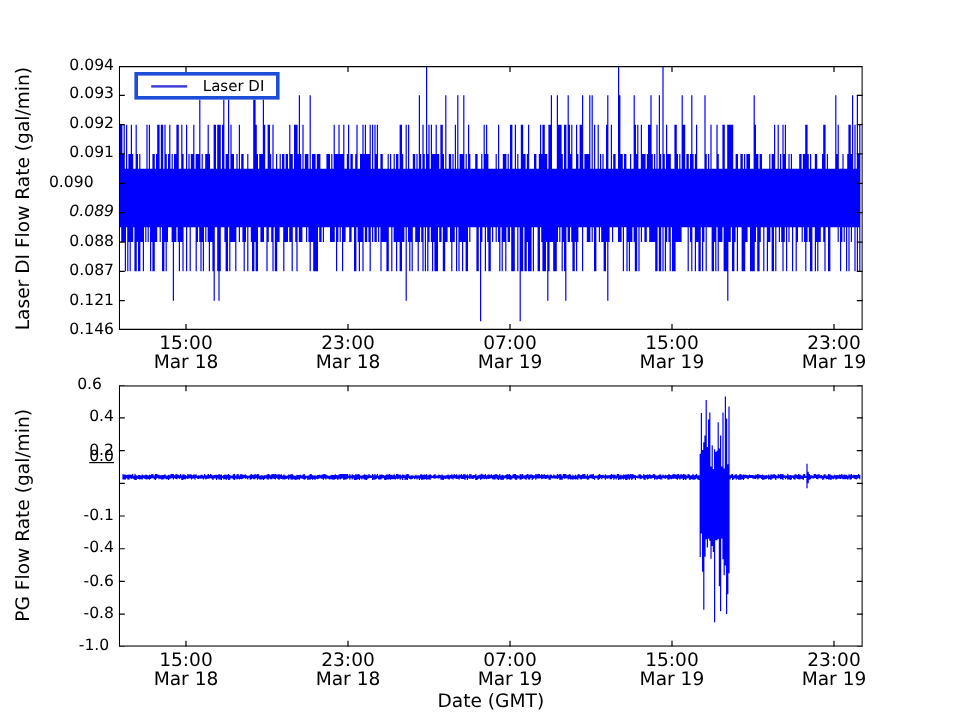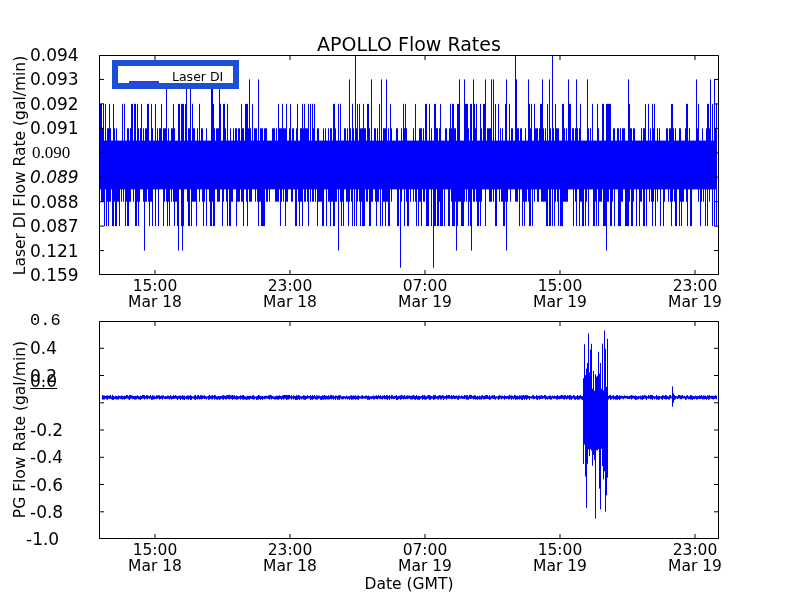--- a/index.html
+++ b/index.html
@@ -4,38 +4,37 @@
 <style>
   html,body{margin:0;padding:0;background:#fff;}
   .fig{position:relative;width:800px;height:600px;background:#fff;
        font-family:"DejaVu Sans","Liberation Sans",sans-serif;color:#000;overflow:hidden;}
   .title{position:absolute;left:99px;top:34px;width:620px;text-align:center;
          font-size:19px;line-height:21px;}
   .plot{position:absolute;left:99px;background:#fff;}
   .plot svg{position:absolute;left:0;top:0;display:block;}
   #plot-top{top:55px;width:620px;height:220px;}
   #plot-bottom{top:321px;width:620px;height:218px;}
-  .legend{position:absolute;left:13px;top:5px;height:17px;border:6px solid #1d4ed8;
-          background:#fff;display:flex;align-items:flex-end;padding:0 10px 0 11px;z-index:2;}
+  .legend{position:absolute;left:13px;top:5px;height:17px;border:3px solid #1d4ed8;
+          background:#fff;display:flex;align-items:center;padding:0 10px 0 11px;z-index:2;}
   .legend .sample{width:30px;height:2px;margin-right:13px;flex:0 0 auto;}
   .legend .lab{font-size:12.5px;line-height:13px;white-space:nowrap;}
   .ylabel{position:absolute;left:-110px;width:260px;height:17px;text-align:center;
           font-size:15.5px;line-height:17px;transform:rotate(-90deg);}
   #ylabel-top{top:157px;}
   #ylabel-bottom{top:421px;}
   .xlabel{position:absolute;left:99px;top:576px;width:620px;text-align:center;
           font-size:15.5px;line-height:17px;}
   .xtick{position:absolute;width:84px;text-align:center;font-size:15.5px;line-height:16px;}
-  .ytick{position:absolute;left:30px;width:65px;text-align:left;font-size:17px;line-height:16px;}
+  .ytick{position:absolute;left:30px;width:65px;text-align:right;font-size:13px;line-height:16px;}
 </style>
 </head>
 <body>
 
 <div class="fig">
-  <div class="title">APOLLO Flow Rates</div>
 
   <div class="ylabel" id="ylabel-top">Laser DI Flow Rate (gal/min)</div>
   <div class="ylabel" id="ylabel-bottom">PG Flow Rate (gal/min)</div>
 
   <div class="plot" id="plot-top">
     <svg id="svg-top" width="620" height="220">
         <path d="M1.5 48.9L1.5 134.4M2.5 48.9L2.5 146.7M3.5 73.3L3.5 146.7M4.5 48.9L4.5 146.7M5.5 85.6L5.5 171.1M6.5 48.9L6.5 134.4M7.5 85.6L7.5 171.1M8.5 73.3L8.5 146.7M9.5 73.3L9.5 171.1M10.5 48.9L10.5 146.7M11.5 73.3L11.5 146.7M12.5 85.6L12.5 134.4M13.5 85.6L13.5 171.1M14.5 48.9L14.5 171.1M15.5 73.3L15.5 146.7M16.5 85.6L16.5 171.1M17.5 73.3L17.5 171.1M18.5 85.6L18.5 146.7M19.5 85.6L19.5 146.7M20.5 85.6L20.5 171.1M21.5 85.6L21.5 134.4M22.5 85.6L22.5 146.7M23.5 48.9L23.5 134.4M24.5 85.6L24.5 146.7M25.5 48.9L25.5 134.4M26.5 85.6L26.5 171.1M27.5 85.6L27.5 146.7M28.5 73.3L28.5 171.1M29.5 73.3L29.5 171.1M30.5 85.6L30.5 146.7M31.5 73.3L31.5 146.7M32.5 48.9L32.5 134.4M33.5 48.9L33.5 134.4M34.5 85.6L34.5 146.7M35.5 48.9L35.5 134.4M36.5 48.9L36.5 171.1M37.5 85.6L37.5 171.1M38.5 48.9L38.5 146.7M39.5 73.3L39.5 171.1M40.5 85.6L40.5 146.7M41.5 73.3L41.5 134.4M42.5 48.9L42.5 134.4M43.5 85.6L43.5 134.4M44.5 73.3L44.5 146.7M45.5 85.6L45.5 195.6M46.5 73.3L46.5 146.7M47.5 73.3L47.5 146.7M48.5 48.9L48.5 134.4M49.5 48.9L49.5 146.7M50.5 85.6L50.5 171.1M51.5 85.6L51.5 146.7M52.5 48.9L52.5 146.7M53.5 73.3L53.5 171.1M54.5 85.6L54.5 134.4M55.5 85.6L55.5 134.4M56.5 48.9L56.5 171.1M57.5 85.6L57.5 134.4M58.5 73.3L58.5 134.4M59.5 85.6L59.5 171.1M60.5 73.3L60.5 134.4M61.5 73.3L61.5 134.4M62.5 48.9L62.5 134.4M63.5 85.6L63.5 134.4M64.5 73.3L64.5 171.1M65.5 73.3L65.5 146.7M66.5 73.3L66.5 134.4M67.5 24.4L67.5 146.7M68.5 85.6L68.5 171.1M69.5 73.3L69.5 146.7M70.5 85.6L70.5 171.1M71.5 85.6L71.5 134.4M72.5 73.3L72.5 146.7M73.5 73.3L73.5 134.4M74.5 48.9L74.5 146.7M75.5 73.3L75.5 171.1M76.5 85.6L76.5 146.7M77.5 85.6L77.5 146.7M78.5 85.6L78.5 171.1M79.5 48.9L79.5 195.6M80.5 48.9L80.5 134.4M81.5 85.6L81.5 134.4M82.5 48.9L82.5 171.1M83.5 48.9L83.5 195.6M84.5 48.9L84.5 171.1M85.5 85.6L85.5 134.4M86.5 48.9L86.5 134.4M87.5 24.4L87.5 134.4M88.5 85.6L88.5 146.7M89.5 73.3L89.5 171.1M90.5 73.3L90.5 171.1M91.5 24.4L91.5 134.4M92.5 85.6L92.5 171.1M93.5 48.9L93.5 146.7M94.5 73.3L94.5 146.7M95.5 73.3L95.5 146.7M96.5 85.6L96.5 146.7M97.5 85.6L97.5 171.1M98.5 73.3L98.5 134.4M99.5 85.6L99.5 134.4M100.5 48.9L100.5 146.7M101.5 85.6L101.5 134.4M102.5 73.3L102.5 134.4M103.5 73.3L103.5 146.7M104.5 85.6L104.5 171.1M105.5 85.6L105.5 146.7M106.5 85.6L106.5 134.4M107.5 73.3L107.5 171.1M108.5 85.6L108.5 134.4M109.5 85.6L109.5 134.4M110.5 85.6L110.5 146.7M111.5 85.6L111.5 171.1M112.5 24.4L112.5 171.1M113.5 24.4L113.5 146.7M114.5 48.9L114.5 171.1M115.5 73.3L115.5 171.1M116.5 85.6L116.5 134.4M117.5 73.3L117.5 134.4M118.5 73.3L118.5 146.7M119.5 73.3L119.5 146.7M120.5 24.4L120.5 146.7M121.5 48.9L121.5 134.4M122.5 85.6L122.5 134.4M123.5 85.6L123.5 171.1M124.5 48.9L124.5 146.7M125.5 48.9L125.5 134.4M126.5 73.3L126.5 134.4M127.5 85.6L127.5 146.7M128.5 48.9L128.5 171.1M129.5 85.6L129.5 134.4M130.5 85.6L130.5 171.1M131.5 73.3L131.5 171.1M132.5 85.6L132.5 146.7M133.5 85.6L133.5 146.7M134.5 73.3L134.5 134.4M135.5 85.6L135.5 134.4M136.5 73.3L136.5 134.4M137.5 73.3L137.5 171.1M138.5 85.6L138.5 146.7M139.5 73.3L139.5 146.7M140.5 73.3L140.5 146.7M141.5 85.6L141.5 134.4M142.5 48.9L142.5 146.7M143.5 73.3L143.5 146.7M144.5 73.3L144.5 171.1M145.5 85.6L145.5 134.4M146.5 48.9L146.5 134.4M147.5 48.9L147.5 146.7M148.5 48.9L148.5 171.1M149.5 73.3L149.5 134.4M150.5 24.4L150.5 146.7M151.5 73.3L151.5 146.7M152.5 85.6L152.5 146.7M153.5 48.9L153.5 134.4M154.5 85.6L154.5 134.4M155.5 73.3L155.5 134.4M156.5 73.3L156.5 146.7M157.5 73.3L157.5 134.4M158.5 85.6L158.5 146.7M159.5 24.4L159.5 171.1M160.5 85.6L160.5 146.7M161.5 73.3L161.5 146.7M162.5 73.3L162.5 171.1M163.5 73.3L163.5 171.1M164.5 85.6L164.5 171.1M165.5 73.3L165.5 171.1M166.5 73.3L166.5 134.4M167.5 73.3L167.5 146.7M168.5 85.6L168.5 146.7M169.5 85.6L169.5 134.4M170.5 85.6L170.5 146.7M171.5 85.6L171.5 134.4M172.5 85.6L172.5 134.4M173.5 73.3L173.5 134.4M174.5 73.3L174.5 134.4M175.5 73.3L175.5 134.4M176.5 85.6L176.5 146.7M177.5 73.3L177.5 146.7M178.5 85.6L178.5 146.7M179.5 48.9L179.5 146.7M180.5 73.3L180.5 134.4M181.5 73.3L181.5 171.1M182.5 73.3L182.5 146.7M183.5 48.9L183.5 134.4M184.5 73.3L184.5 146.7M185.5 73.3L185.5 134.4M186.5 73.3L186.5 171.1M187.5 48.9L187.5 146.7M188.5 85.6L188.5 146.7M189.5 85.6L189.5 134.4M190.5 73.3L190.5 134.4M191.5 48.9L191.5 134.4M192.5 85.6L192.5 146.7M193.5 73.3L193.5 146.7M194.5 73.3L194.5 134.4M195.5 85.6L195.5 134.4M196.5 85.6L196.5 171.1M197.5 73.3L197.5 171.1M198.5 48.9L198.5 134.4M199.5 85.6L199.5 146.7M200.5 85.6L200.5 171.1M201.5 73.3L201.5 146.7M202.5 73.3L202.5 146.7M203.5 48.9L203.5 171.1M204.5 73.3L204.5 134.4M205.5 48.9L205.5 146.7M206.5 73.3L206.5 146.7M207.5 73.3L207.5 134.4M208.5 73.3L208.5 146.7M209.5 48.9L209.5 171.1M210.5 85.6L210.5 134.4M211.5 48.9L211.5 146.7M212.5 85.6L212.5 134.4M213.5 48.9L213.5 146.7M214.5 73.3L214.5 146.7M215.5 48.9L215.5 134.4M216.5 85.6L216.5 146.7M217.5 85.6L217.5 134.4M218.5 73.3L218.5 171.1M219.5 73.3L219.5 146.7M220.5 85.6L220.5 146.7M221.5 85.6L221.5 146.7M222.5 85.6L222.5 146.7M223.5 85.6L223.5 171.1M224.5 73.3L224.5 171.1M225.5 85.6L225.5 134.4M226.5 73.3L226.5 134.4M227.5 85.6L227.5 171.1M228.5 85.6L228.5 134.4M229.5 73.3L229.5 146.7M230.5 85.6L230.5 146.7M231.5 73.3L231.5 171.1M232.5 73.3L232.5 146.7M233.5 85.6L233.5 146.7M234.5 48.9L234.5 171.1M235.5 48.9L235.5 171.1M236.5 73.3L236.5 146.7M237.5 85.6L237.5 146.7M238.5 85.6L238.5 134.4M239.5 48.9L239.5 195.6M240.5 85.6L240.5 134.4M241.5 48.9L241.5 146.7M242.5 85.6L242.5 171.1M243.5 85.6L243.5 146.7M244.5 85.6L244.5 171.1M245.5 73.3L245.5 134.4M246.5 73.3L246.5 134.4M247.5 85.6L247.5 146.7M248.5 73.3L248.5 146.7M249.5 85.6L249.5 171.1M250.5 24.4L250.5 146.7M251.5 73.3L251.5 134.4M252.5 85.6L252.5 146.7M253.5 48.9L253.5 171.1M254.5 73.3L254.5 134.4M255.5 85.6L255.5 171.1M256.5 0.0L256.5 134.4M257.5 73.3L257.5 171.1M258.5 48.9L258.5 146.7M259.5 85.6L259.5 134.4M260.5 48.9L260.5 146.7M261.5 73.3L261.5 171.1M262.5 73.3L262.5 146.7M263.5 73.3L263.5 171.1M264.5 48.9L264.5 171.1M265.5 73.3L265.5 171.1M266.5 73.3L266.5 134.4M267.5 85.6L267.5 146.7M268.5 48.9L268.5 146.7M269.5 48.9L269.5 134.4M270.5 73.3L270.5 171.1M271.5 85.6L271.5 171.1M272.5 24.4L272.5 146.7M273.5 85.6L273.5 146.7M274.5 85.6L274.5 134.4M275.5 73.3L275.5 134.4M276.5 73.3L276.5 146.7M277.5 85.6L277.5 171.1M278.5 73.3L278.5 146.7M279.5 85.6L279.5 146.7M280.5 48.9L280.5 134.4M281.5 85.6L281.5 171.1M282.5 24.4L282.5 134.4M283.5 85.6L283.5 171.1M284.5 73.3L284.5 146.7M285.5 73.3L285.5 146.7M286.5 73.3L286.5 171.1M287.5 24.4L287.5 146.7M288.5 85.6L288.5 146.7M289.5 73.3L289.5 171.1M290.5 85.6L290.5 171.1M291.5 48.9L291.5 134.4M292.5 73.3L292.5 146.7M293.5 85.6L293.5 134.4M294.5 85.6L294.5 134.4M295.5 85.6L295.5 134.4M296.5 85.6L296.5 134.4M297.5 73.3L297.5 134.4M298.5 73.3L298.5 171.1M299.5 85.6L299.5 171.1M300.5 85.6L300.5 134.4M301.5 85.6L301.5 212.7M302.5 73.3L302.5 146.7M303.5 85.6L303.5 134.4M304.5 48.9L304.5 134.4M305.5 73.3L305.5 171.1M306.5 48.9L306.5 134.4M307.5 73.3L307.5 146.7M308.5 85.6L308.5 171.1M309.5 85.6L309.5 171.1M310.5 85.6L310.5 134.4M311.5 85.6L311.5 146.7M312.5 85.6L312.5 134.4M313.5 85.6L313.5 134.4M314.5 73.3L314.5 146.7M315.5 85.6L315.5 134.4M316.5 48.9L316.5 146.7M317.5 85.6L317.5 171.1M318.5 85.6L318.5 134.4M319.5 85.6L319.5 171.1M320.5 73.3L320.5 146.7M321.5 73.3L321.5 146.7M322.5 73.3L322.5 171.1M323.5 85.6L323.5 134.4M324.5 73.3L324.5 146.7M325.5 85.6L325.5 146.7M326.5 48.9L326.5 134.4M327.5 48.9L327.5 171.1M328.5 85.6L328.5 171.1M329.5 85.6L329.5 171.1M330.5 48.9L330.5 134.4M331.5 85.6L331.5 134.4M332.5 73.3L332.5 171.1M333.5 85.6L333.5 134.4M334.5 85.6L334.5 212.7M335.5 48.9L335.5 171.1M336.5 48.9L336.5 171.1M337.5 73.3L337.5 134.4M338.5 73.3L338.5 171.1M339.5 85.6L339.5 171.1M340.5 73.3L340.5 146.7M341.5 48.9L341.5 171.1M342.5 85.6L342.5 171.1M343.5 85.6L343.5 171.1M344.5 85.6L344.5 134.4M345.5 85.6L345.5 171.1M346.5 73.3L346.5 134.4M347.5 73.3L347.5 134.4M348.5 85.6L348.5 134.4M349.5 85.6L349.5 171.1M350.5 73.3L350.5 171.1M351.5 48.9L351.5 134.4M352.5 73.3L352.5 146.7M353.5 48.9L353.5 171.1M354.5 48.9L354.5 171.1M355.5 73.3L355.5 171.1M356.5 73.3L356.5 146.7M357.5 85.6L357.5 195.6M358.5 48.9L358.5 171.1M359.5 48.9L359.5 146.7M360.5 24.4L360.5 146.7M361.5 85.6L361.5 146.7M362.5 85.6L362.5 171.1M363.5 85.6L363.5 171.1M364.5 85.6L364.5 171.1M365.5 24.4L365.5 146.7M366.5 48.9L366.5 134.4M367.5 48.9L367.5 146.7M368.5 48.9L368.5 134.4M369.5 73.3L369.5 171.1M370.5 85.6L370.5 146.7M371.5 48.9L371.5 171.1M372.5 48.9L372.5 195.6M373.5 85.6L373.5 134.4M374.5 24.4L374.5 146.7M375.5 48.9L375.5 146.7M376.5 73.3L376.5 134.4M377.5 48.9L377.5 146.7M378.5 85.6L378.5 171.1M379.5 85.6L379.5 171.1M380.5 85.6L380.5 146.7M381.5 48.9L381.5 171.1M382.5 73.3L382.5 146.7M383.5 85.6L383.5 134.4M384.5 48.9L384.5 134.4M385.5 48.9L385.5 134.4M386.5 24.4L386.5 171.1M387.5 85.6L387.5 134.4M388.5 73.3L388.5 134.4M389.5 73.3L389.5 134.4M390.5 73.3L390.5 146.7M391.5 73.3L391.5 146.7M392.5 24.4L392.5 146.7M393.5 85.6L393.5 134.4M394.5 24.4L394.5 146.7M395.5 85.6L395.5 134.4M396.5 48.9L396.5 171.1M397.5 85.6L397.5 171.1M398.5 85.6L398.5 134.4M399.5 48.9L399.5 134.4M400.5 85.6L400.5 146.7M401.5 73.3L401.5 134.4M402.5 85.6L402.5 146.7M403.5 73.3L403.5 146.7M404.5 85.6L404.5 171.1M405.5 85.6L405.5 171.1M406.5 48.9L406.5 146.7M407.5 24.4L407.5 195.6M408.5 85.6L408.5 146.7M409.5 85.6L409.5 134.4M410.5 48.9L410.5 134.4M411.5 85.6L411.5 146.7M412.5 73.3L412.5 134.4M413.5 73.3L413.5 134.4M414.5 85.6L414.5 134.4M415.5 85.6L415.5 134.4M416.5 0.0L416.5 146.7M417.5 24.4L417.5 146.7M418.5 73.3L418.5 146.7M419.5 73.3L419.5 134.4M420.5 85.6L420.5 171.1M421.5 73.3L421.5 134.4M422.5 73.3L422.5 134.4M423.5 85.6L423.5 171.1M424.5 85.6L424.5 146.7M425.5 85.6L425.5 171.1M426.5 73.3L426.5 146.7M427.5 85.6L427.5 146.7M428.5 85.6L428.5 134.4M429.5 24.4L429.5 146.7M430.5 48.9L430.5 171.1M431.5 73.3L431.5 171.1M432.5 48.9L432.5 134.4M433.5 85.6L433.5 171.1M434.5 85.6L434.5 134.4M435.5 48.9L435.5 146.7M436.5 73.3L436.5 134.4M437.5 73.3L437.5 134.4M438.5 73.3L438.5 146.7M439.5 85.6L439.5 146.7M440.5 73.3L440.5 134.4M441.5 48.9L441.5 134.4M442.5 48.9L442.5 146.7M443.5 24.4L443.5 146.7M444.5 73.3L444.5 146.7M445.5 85.6L445.5 146.7M446.5 73.3L446.5 146.7M447.5 85.6L447.5 171.1M448.5 48.9L448.5 171.1M449.5 85.6L449.5 134.4M450.5 24.4L450.5 171.1M451.5 73.3L451.5 171.1M452.5 85.6L452.5 134.4M453.5 0.0L453.5 171.1M454.5 73.3L454.5 134.4M455.5 85.6L455.5 171.1M456.5 48.9L456.5 146.7M457.5 73.3L457.5 134.4M458.5 73.3L458.5 146.7M459.5 73.3L459.5 171.1M460.5 85.6L460.5 134.4M461.5 85.6L461.5 171.1M462.5 85.6L462.5 171.1M463.5 48.9L463.5 171.1M464.5 48.9L464.5 146.7M465.5 73.3L465.5 146.7M466.5 85.6L466.5 146.7M467.5 73.3L467.5 146.7M468.5 85.6L468.5 146.7M469.5 24.4L469.5 134.4M470.5 48.9L470.5 134.4M471.5 48.9L471.5 134.4M472.5 85.6L472.5 134.4M473.5 73.3L473.5 134.4M474.5 73.3L474.5 171.1M475.5 85.6L475.5 134.4M476.5 73.3L476.5 146.7M477.5 24.4L477.5 171.1M478.5 73.3L478.5 134.4M479.5 85.6L479.5 134.4M480.5 73.3L480.5 171.1M481.5 48.9L481.5 146.7M482.5 85.6L482.5 146.7M483.5 85.6L483.5 171.1M484.5 85.6L484.5 171.1M485.5 85.6L485.5 134.4M486.5 85.6L486.5 171.1M487.5 85.6L487.5 146.7M488.5 24.4L488.5 134.4M489.5 73.3L489.5 171.1M490.5 85.6L490.5 134.4M491.5 73.3L491.5 134.4M492.5 85.6L492.5 134.4M493.5 48.9L493.5 134.4M494.5 85.6L494.5 171.1M495.5 85.6L495.5 171.1M496.5 85.6L496.5 146.7M497.5 85.6L497.5 171.1M498.5 48.9L498.5 134.4M499.5 73.3L499.5 171.1M500.5 85.6L500.5 146.7M501.5 85.6L501.5 146.7M502.5 85.6L502.5 146.7M503.5 48.9L503.5 134.4M504.5 48.9L504.5 171.1M505.5 85.6L505.5 171.1M506.5 85.6L506.5 171.1M507.5 48.9L507.5 195.6M508.5 48.9L508.5 146.7M509.5 48.9L509.5 146.7M510.5 48.9L510.5 134.4M511.5 48.9L511.5 171.1M512.5 85.6L512.5 171.1M513.5 85.6L513.5 146.7M514.5 73.3L514.5 134.4M515.5 73.3L515.5 171.1M516.5 85.6L516.5 134.4M517.5 85.6L517.5 134.4M518.5 73.3L518.5 134.4M519.5 73.3L519.5 171.1M520.5 85.6L520.5 171.1M521.5 73.3L521.5 171.1M522.5 85.6L522.5 146.7M523.5 73.3L523.5 146.7M524.5 73.3L524.5 134.4M525.5 73.3L525.5 134.4M526.5 85.6L526.5 171.1M527.5 85.6L527.5 171.1M528.5 85.6L528.5 171.1M529.5 24.4L529.5 171.1M530.5 48.9L530.5 146.7M531.5 73.3L531.5 134.4M532.5 73.3L532.5 171.1M533.5 85.6L533.5 171.1M534.5 73.3L534.5 146.7M535.5 73.3L535.5 134.4M536.5 85.6L536.5 134.4M537.5 85.6L537.5 171.1M538.5 85.6L538.5 134.4M539.5 85.6L539.5 134.4M540.5 85.6L540.5 171.1M541.5 85.6L541.5 146.7M542.5 73.3L542.5 146.7M543.5 85.6L543.5 134.4M544.5 73.3L544.5 171.1M545.5 73.3L545.5 171.1M546.5 48.9L546.5 134.4M547.5 85.6L547.5 171.1M548.5 85.6L548.5 134.4M549.5 48.9L549.5 134.4M550.5 85.6L550.5 146.7M551.5 73.3L551.5 134.4M552.5 85.6L552.5 146.7M553.5 48.9L553.5 171.1M554.5 73.3L554.5 146.7M555.5 48.9L555.5 134.4M556.5 85.6L556.5 171.1M557.5 85.6L557.5 134.4M558.5 73.3L558.5 146.7M559.5 85.6L559.5 134.4M560.5 73.3L560.5 134.4M561.5 85.6L561.5 171.1M562.5 85.6L562.5 134.4M563.5 85.6L563.5 134.4M564.5 85.6L564.5 171.1M565.5 85.6L565.5 146.7M566.5 85.6L566.5 134.4M567.5 73.3L567.5 134.4M568.5 73.3L568.5 134.4M569.5 85.6L569.5 146.7M570.5 73.3L570.5 134.4M571.5 73.3L571.5 146.7M572.5 48.9L572.5 171.1M573.5 48.9L573.5 146.7M574.5 73.3L574.5 134.4M575.5 85.6L575.5 146.7M576.5 73.3L576.5 171.1M577.5 85.6L577.5 171.1M578.5 85.6L578.5 134.4M579.5 85.6L579.5 134.4M580.5 73.3L580.5 171.1M581.5 73.3L581.5 146.7M582.5 85.6L582.5 171.1M583.5 85.6L583.5 146.7M584.5 85.6L584.5 146.7M585.5 85.6L585.5 134.4M586.5 73.3L586.5 134.4M587.5 48.9L587.5 146.7M588.5 48.9L588.5 171.1M589.5 85.6L589.5 134.4M590.5 73.3L590.5 134.4M591.5 85.6L591.5 171.1M592.5 85.6L592.5 171.1M593.5 85.6L593.5 134.4M594.5 85.6L594.5 134.4M595.5 85.6L595.5 134.4M596.5 85.6L596.5 134.4M597.5 24.4L597.5 134.4M598.5 73.3L598.5 134.4M599.5 48.9L599.5 146.7M600.5 85.6L600.5 134.4M601.5 85.6L601.5 171.1M602.5 85.6L602.5 146.7M603.5 73.3L603.5 134.4M604.5 85.6L604.5 146.7M605.5 85.6L605.5 134.4M606.5 85.6L606.5 171.1M607.5 73.3L607.5 134.4M608.5 48.9L608.5 171.1M609.5 48.9L609.5 134.4M610.5 73.3L610.5 146.7M611.5 24.4L611.5 134.4M612.5 85.6L612.5 134.4M613.5 48.9L613.5 171.1M614.5 85.6L614.5 134.4M615.5 24.4L615.5 171.1M616.5 73.3L616.5 134.4M617.5 48.9L617.5 171.1" stroke="#0000ff" stroke-width="1" fill="none"></path>
         <path d="M0.5 0.5H619.5V219.5H0.5Z" stroke="#000000" stroke-width="1" fill="none"></path>
         <path d="M56.0 0V5M56.0 220V215M191.0 0V5M191.0 220V215M326.0 0V5M326.0 220V215M461.0 0V5M461.0 220V215M596.0 0V5M596.0 220V215M0 0.0H5M620 0.0H615M0 24.4H5M620 24.4H615M0 48.9H5M620 48.9H615M0 73.3H5M620 73.3H615M0 97.8H5M620 97.8H615M0 122.2H5M620 122.2H615M0 146.7H5M620 146.7H615M0 171.1H5M620 171.1H615M0 195.6H5M620 195.6H615M0 220.0H5M620 220.0H615" stroke="#000000" stroke-width="1" fill="none"></path>
       </svg>
@@ -51,31 +50,31 @@
         <path d="M0.5 0.5H619.5V217.5H0.5Z" stroke="#000000" stroke-width="1" fill="none"></path>
         <path d="M56.0 0V5M56.0 218V213M191.0 0V5M191.0 218V213M326.0 0V5M326.0 218V213M461.0 0V5M461.0 218V213M596.0 0V5M596.0 218V213M0 0.0H5M620 0.0H615M0 27.3H5M620 27.3H615M0 54.5H5M620 54.5H615M0 81.8H5M620 81.8H615M0 109.0H5M620 109.0H615M0 136.3H5M620 136.3H615M0 163.5H5M620 163.5H615M0 190.8H5M620 190.8H615M0 218.0H5M620 218.0H615" stroke="#000000" stroke-width="1" fill="none"></path>
       </svg>
   </div>
 
   <div class="xlabel">Date (GMT)</div>
 <div class="ytick" style="left: 30px; top: 47px; width: 65px;">0.094</div>
     <div class="ytick" style="left: 30px; top: 71.4444px; width: 65px;">0.093</div>
     <div class="ytick" style="left: 30px; top: 95.8889px; width: 65px;">0.092</div>
     <div class="ytick" style="left: 30px; top: 120.333px; width: 65px;">0.091</div>
-    <div class="ytick" style="left: 32px; top: 144.778px; width: 65px; font-family: Liberation Serif, serif;">0.090</div>
+    <div class="ytick" style="left: 13px; top: 144.778px; width: 65px;">0.090</div>
     <div class="ytick" style="left: 30px; top: 169.222px; width: 65px; font-style: italic;">0.089</div>
     <div class="ytick" style="left: 30px; top: 193.667px; width: 65px;">0.088</div>
     <div class="ytick" style="left: 30px; top: 218.111px; width: 65px;">0.087</div>
     <div class="ytick" style="left: 30px; top: 242.556px; width: 65px;">0.121</div>
-    <div class="ytick" style="left: 30px; top: 267px; width: 65px;">0.159</div>
-    <div class="ytick" style="left: 30px; top: 313px; width: 65px; font-family: Liberation Mono, monospace;">0.6</div>
+    <div class="ytick" style="left: 30px; top: 267px; width: 65px;">0.146</div>
+    <div class="ytick" style="left: 20px; top: 313px; width: 65px;">0.6</div>
     <div class="ytick" style="left: 30px; top: 340.25px; width: 65px;">0.4</div>
     <div class="ytick" style="left: 30px; top: 367.5px; width: 65px;">0.2</div>
     <div class="ytick" style="left: 30px; top: 373px; width: 65px; text-decoration: underline;">0.0</div>
-    <div class="ytick" style="left: 30px; top: 422px; width: 65px;">-0.2</div>
+    <div class="ytick" style="left: 30px; top: 422px; width: 65px;">-0.1</div>
     <div class="ytick" style="left: 30px; top: 449.25px; width: 65px;">-0.4</div>
     <div class="ytick" style="left: 30px; top: 476.5px; width: 65px;">-0.6</div>
     <div class="ytick" style="left: 30px; top: 503.75px; width: 65px;">-0.8</div>
     <div class="ytick" style="left: 26px; top: 531px; width: 65px;">-1.0</div>
     <div class="xtick" style="left: 112.986px; top: 278px; width: 84px;">15:00</div>
     <div class="xtick" style="left: 112.986px; top: 294px; width: 84px;">Mar 18</div>
     <div class="xtick" style="left: 248.022px; top: 278px; width: 84px;">23:00</div>
     <div class="xtick" style="left: 248.022px; top: 294px; width: 84px;">Mar 18</div>
     <div class="xtick" style="left: 382.996px; top: 278px; width: 84px;">07:00</div>
     <div class="xtick" style="left: 382.996px; top: 294px; width: 84px;">Mar 19</div>

